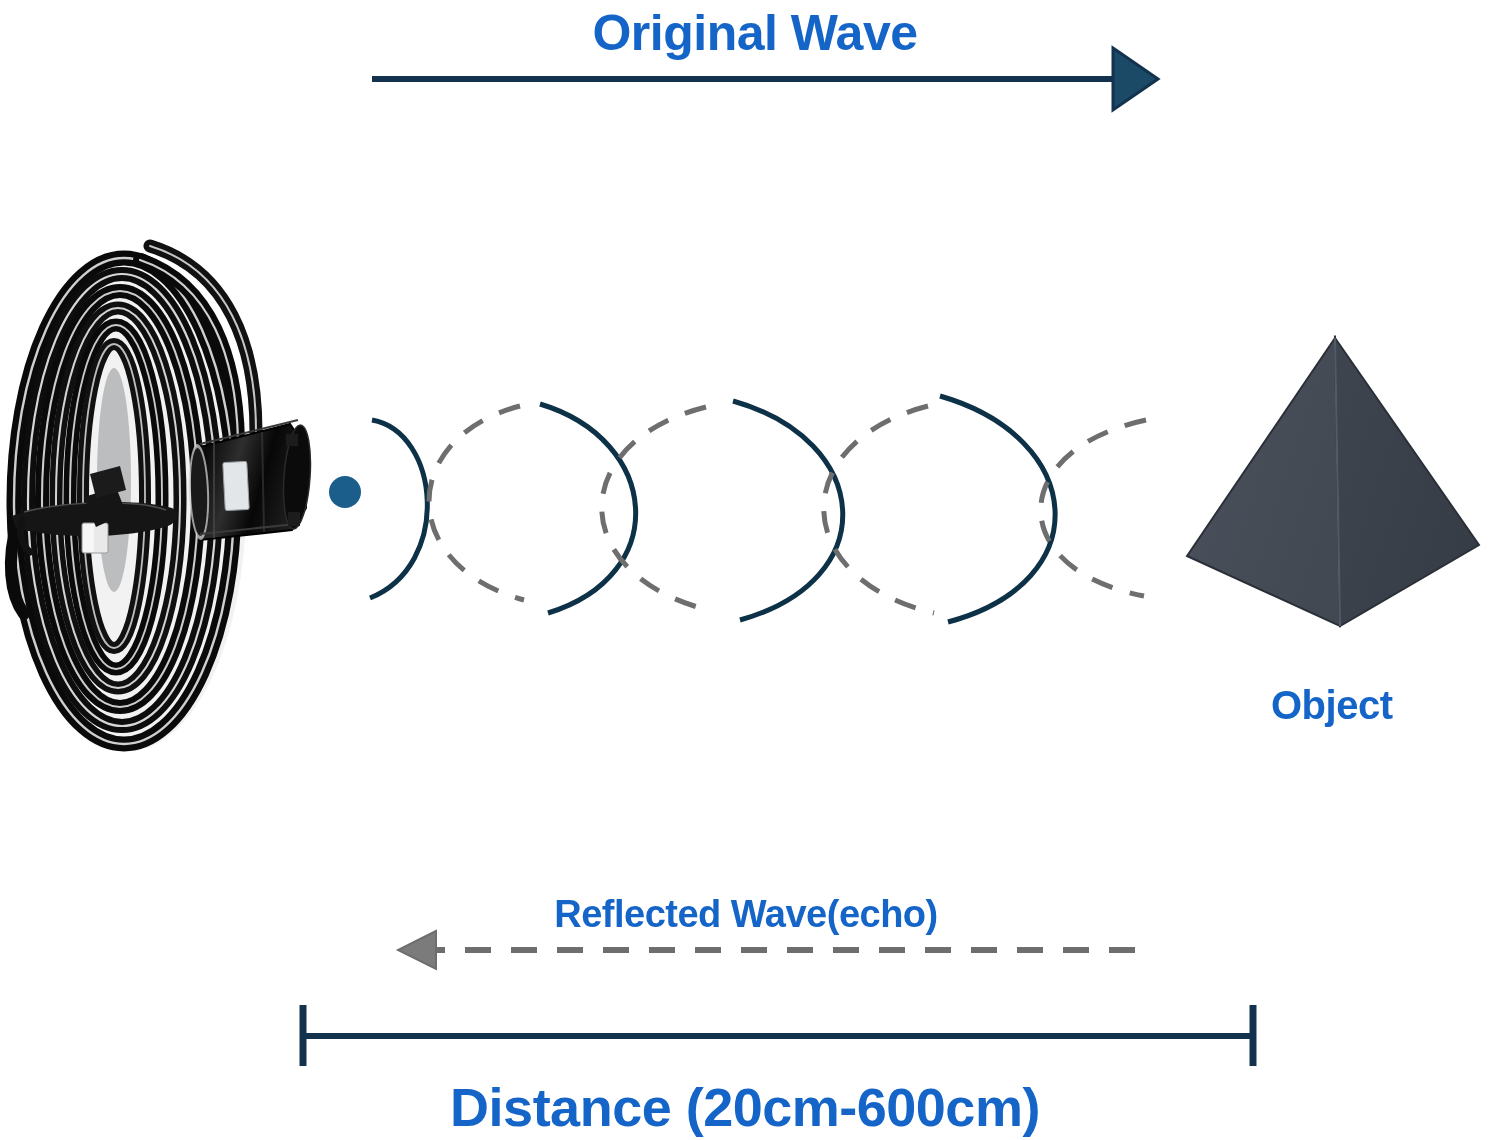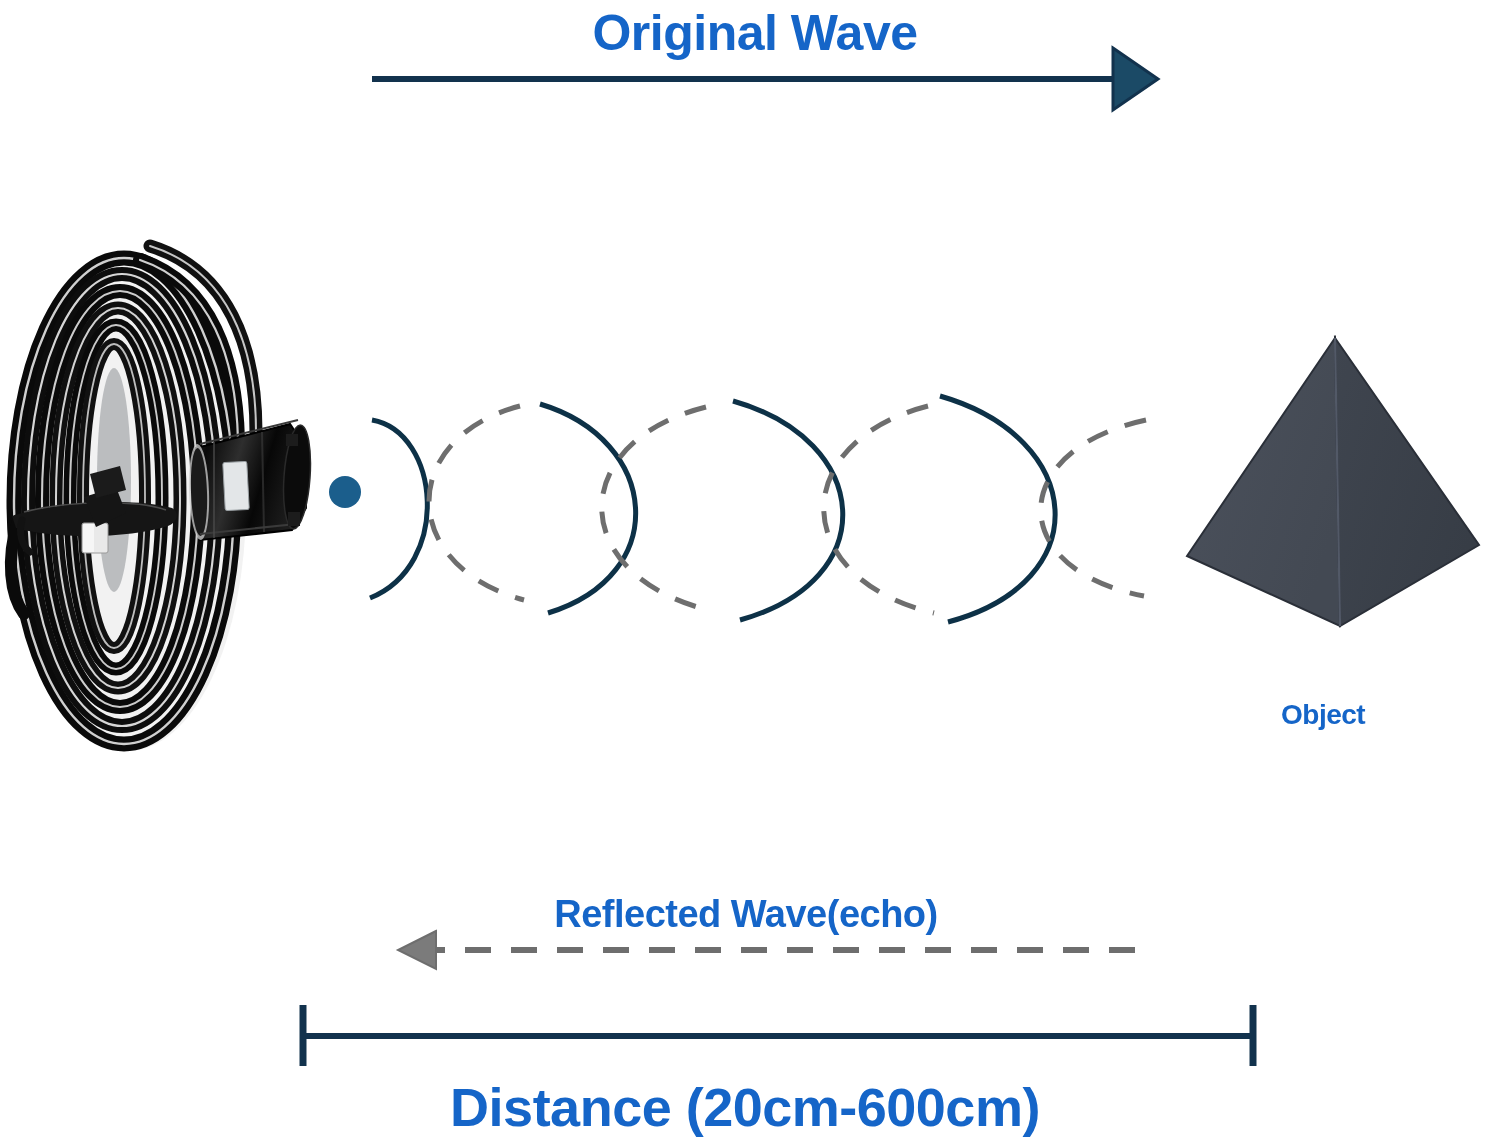--- a/index.html
+++ b/index.html
@@ -45,23 +45,22 @@
   }
   #label-distance {
     left: 0; right: 0;
     top: 1076px;
     text-align: center;
     font-size: 54px;
     transform: translateX(-19px);
   }
   #label-object {
     left: 1271px;
-    top: 699px;
-    font-size: 28px;
-    margin-left: 10px;
+    top: 683px;
+    font-size: 40px;
   }
   svg.layer {
     position: absolute;
     left: 0;
     top: 0;
     width: 1497px;
     height: 1140px;
     overflow: visible;
   }
 </style>

